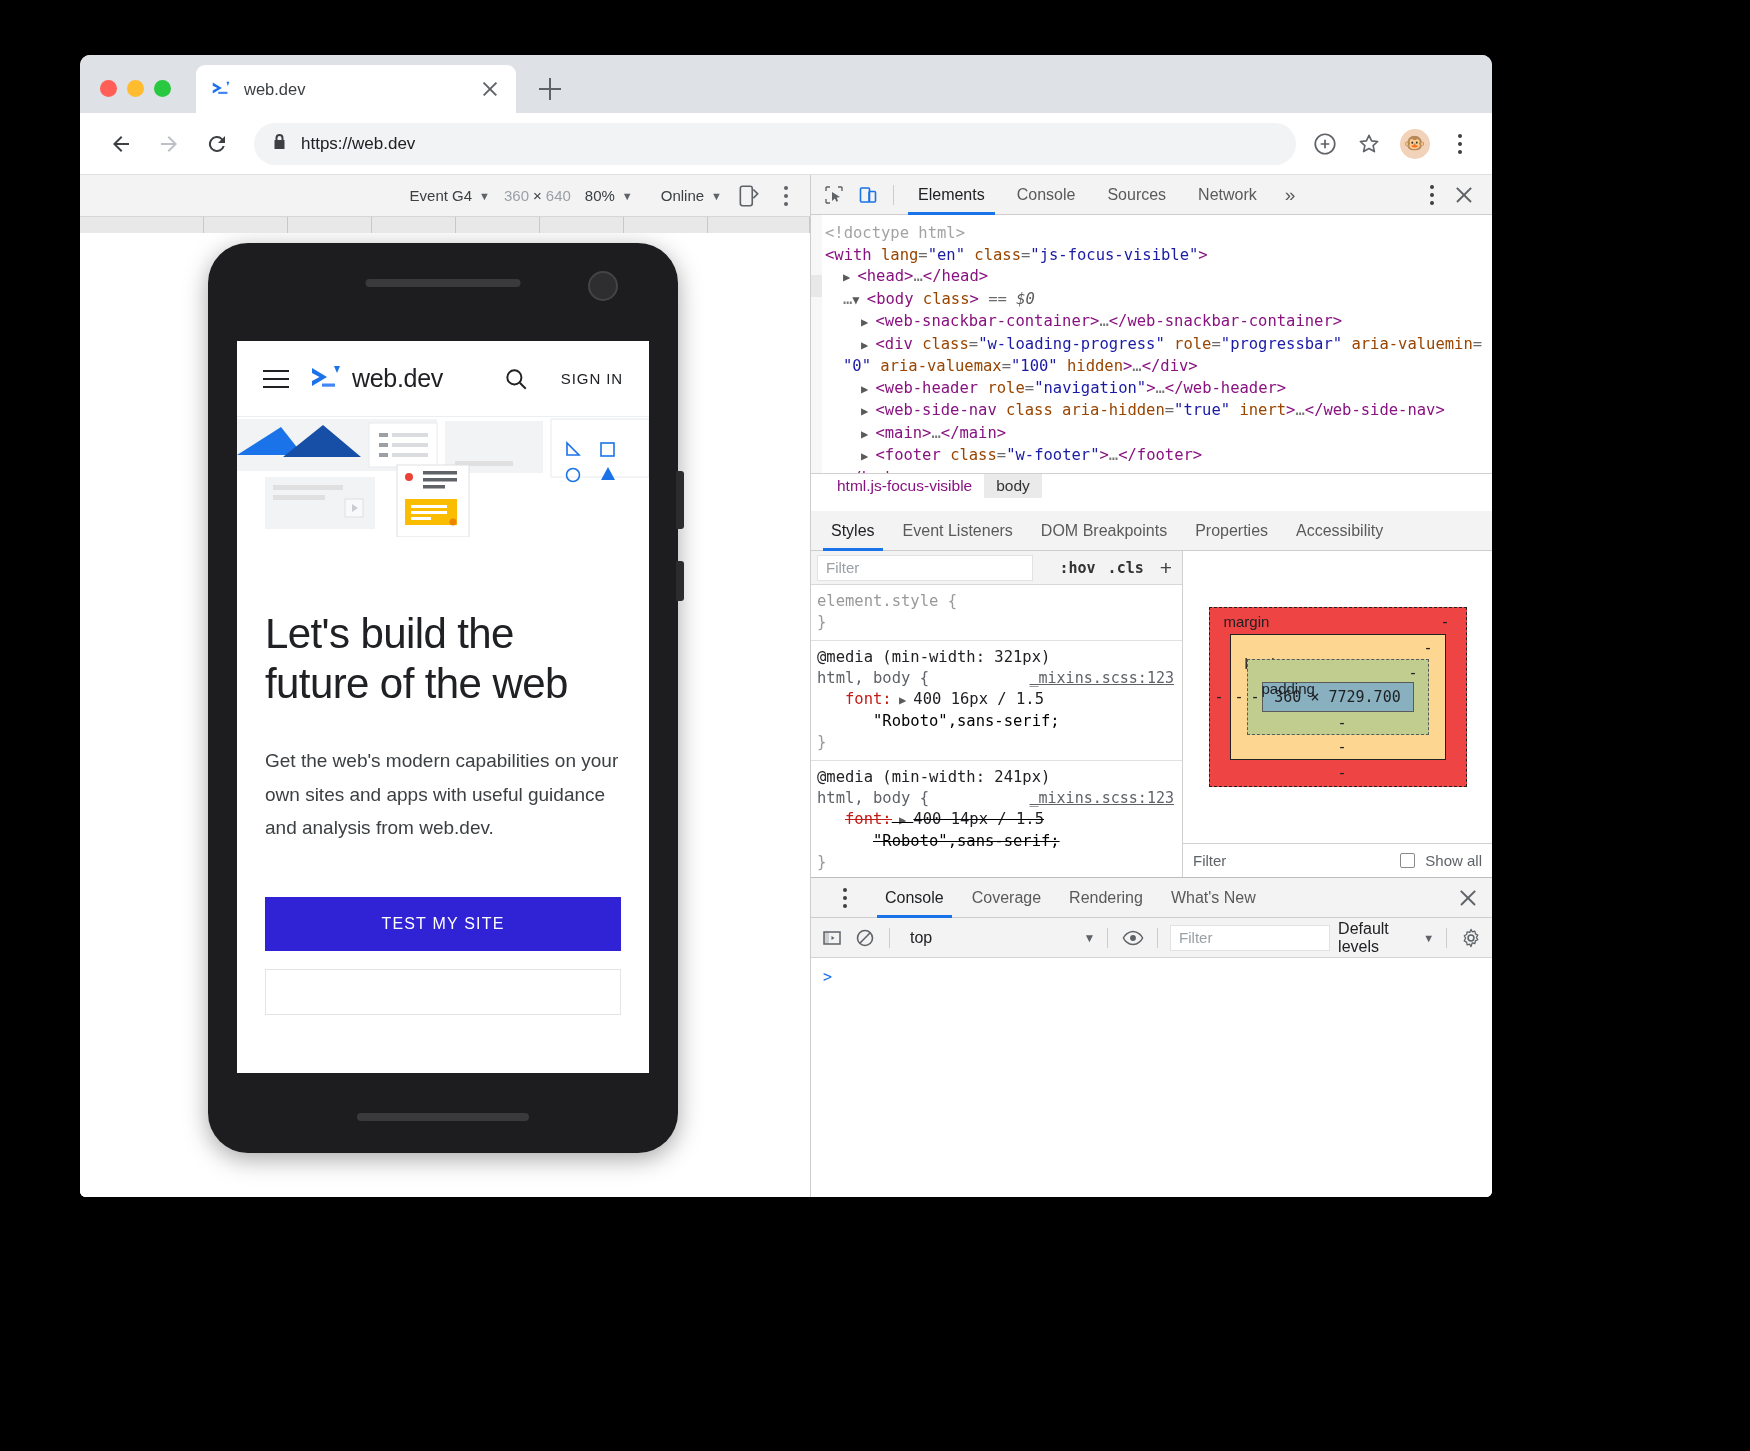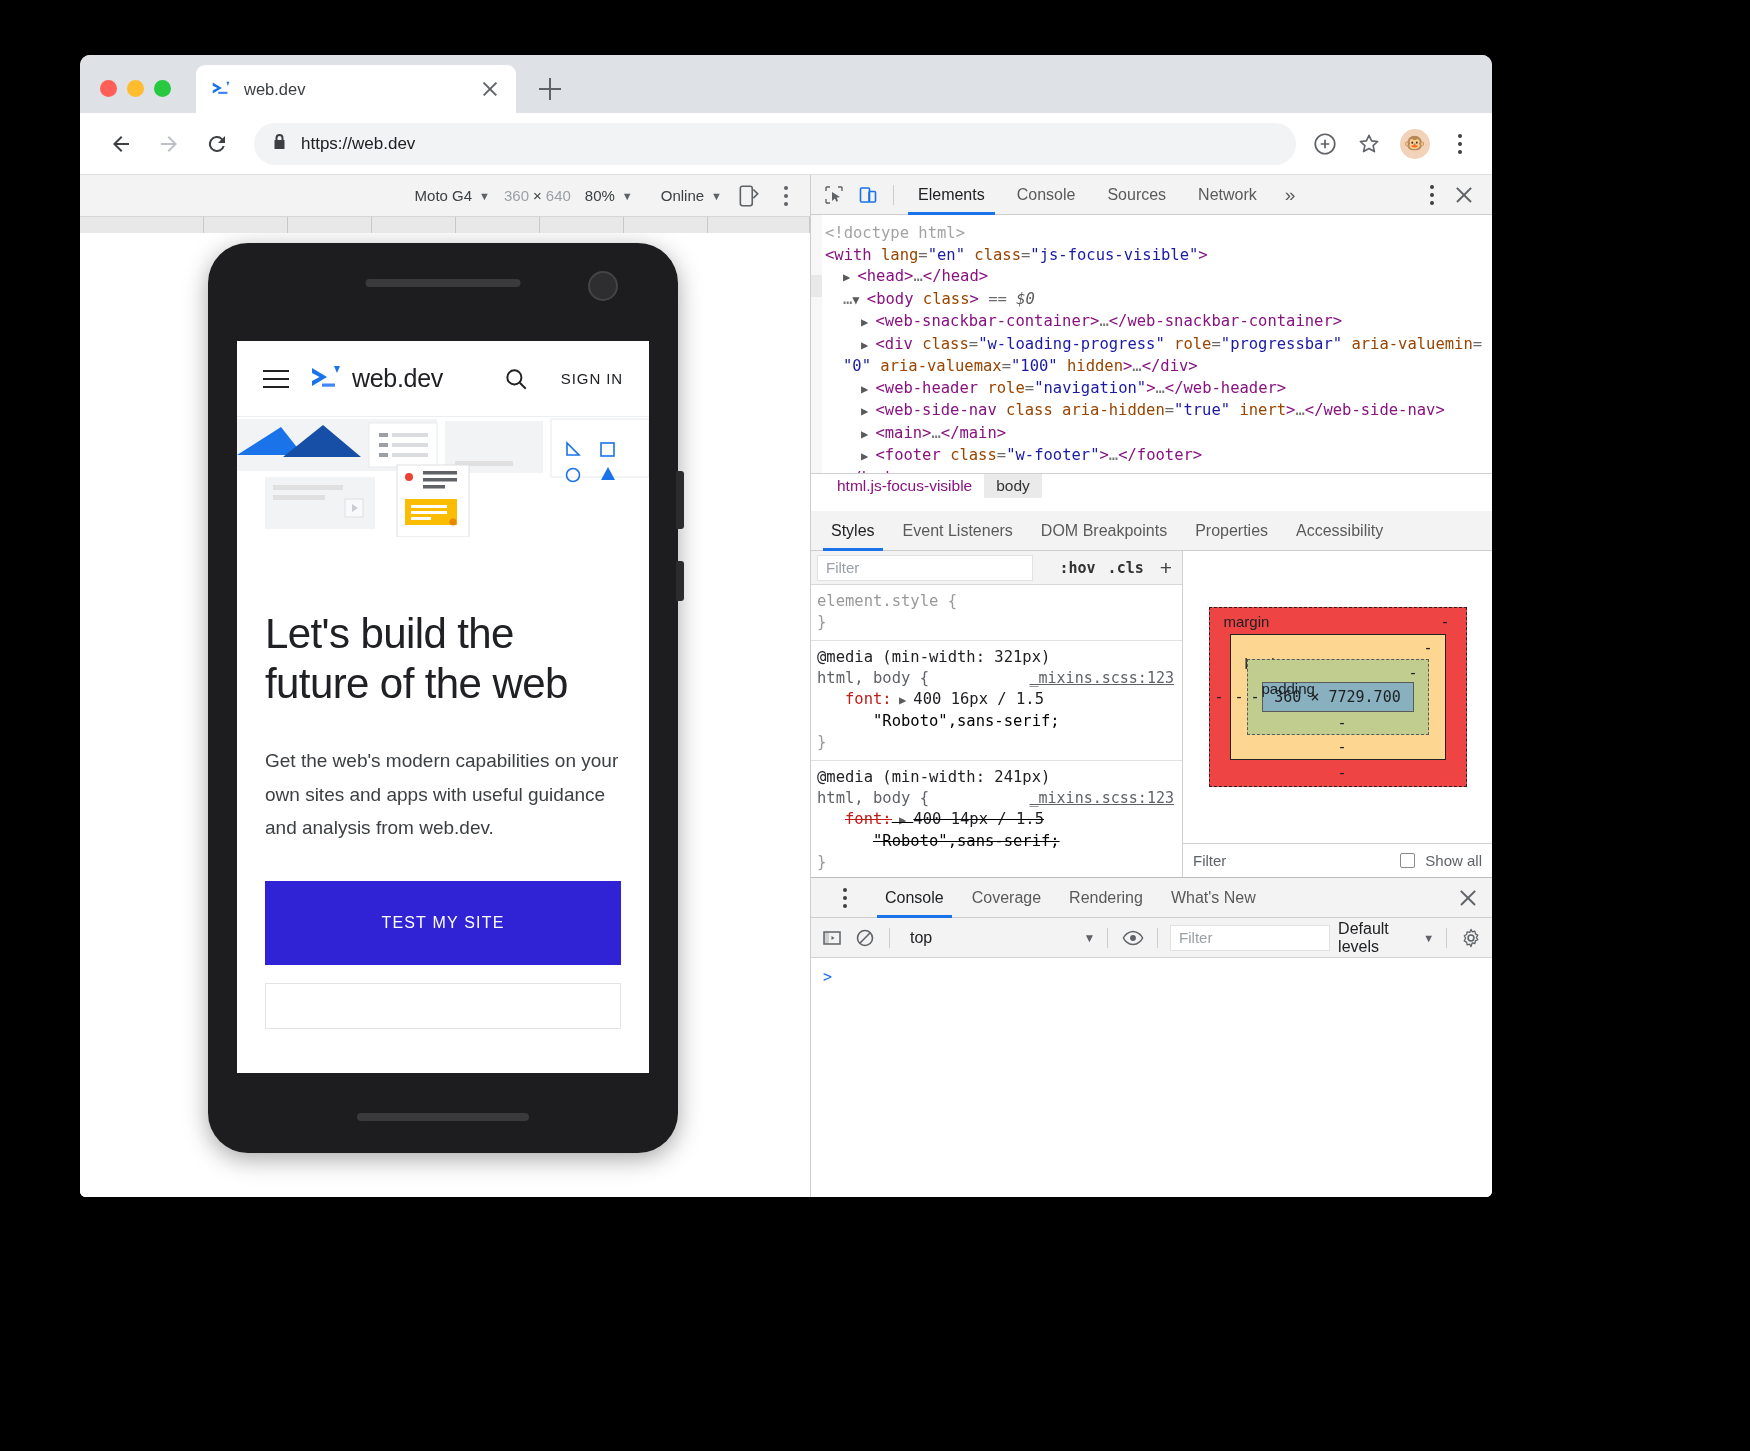--- a/index.html
+++ b/index.html
@@ -151,21 +151,21 @@
   .wd-hero-art { height: 120px; position: relative; background:#fff; overflow:hidden; }
   .wd-body { padding: 0 28px; }
   .wd-h1 {
     font-size: 42px; line-height: 1.2; color: #202124; font-weight: 400;
     margin-top: 72px; letter-spacing: -.6px;
   }
   .wd-p {
     font-size: 19px; line-height: 1.78; color: #3c4043; margin-top: 34px;
   }
   .wd-cta {
-    margin-top: 36px; height: 84px; background: #3023d6;
+    margin-top: 52px; height: 54px; background: #3023d6;
     display: flex; align-items: center; justify-content: center;
     color: #fff; font-size: 16px; letter-spacing: 1.2px; cursor: pointer;
   }
   .wd-next { margin-top: 18px; height: 46px; border: 1px solid #e4e4e4; }
 
   
   .devtools { flex: 1; display: flex; flex-direction: column; background: #fff; min-width:0; }
   .dt-tabbar {
     height: 40px; background: #f3f3f3; border-bottom: 1px solid #cdcdcd;
     display: flex; align-items: center; padding: 0 6px; gap: 0; flex: 0 0 auto;
@@ -374,21 +374,21 @@
           <i></i>
         </span>
     </div>
   </div>
 
   <div class="body-split">
 
     <div class="devicepane">
       <div class="devicebar">
         <div class="dbgroup">
-          <span>Moto G4</span>
+          <span>Event G4</span>
           <span class="caret">▼</span>
         </div>
         <span class="dim">360</span>
         <span class="xsep">×</span>
         <span class="dim">640</span>
         <div class="dbgroup">
           <span>80%</span>
           <span class="caret">▼</span>
         </div>
         <div class="dbgroup">

